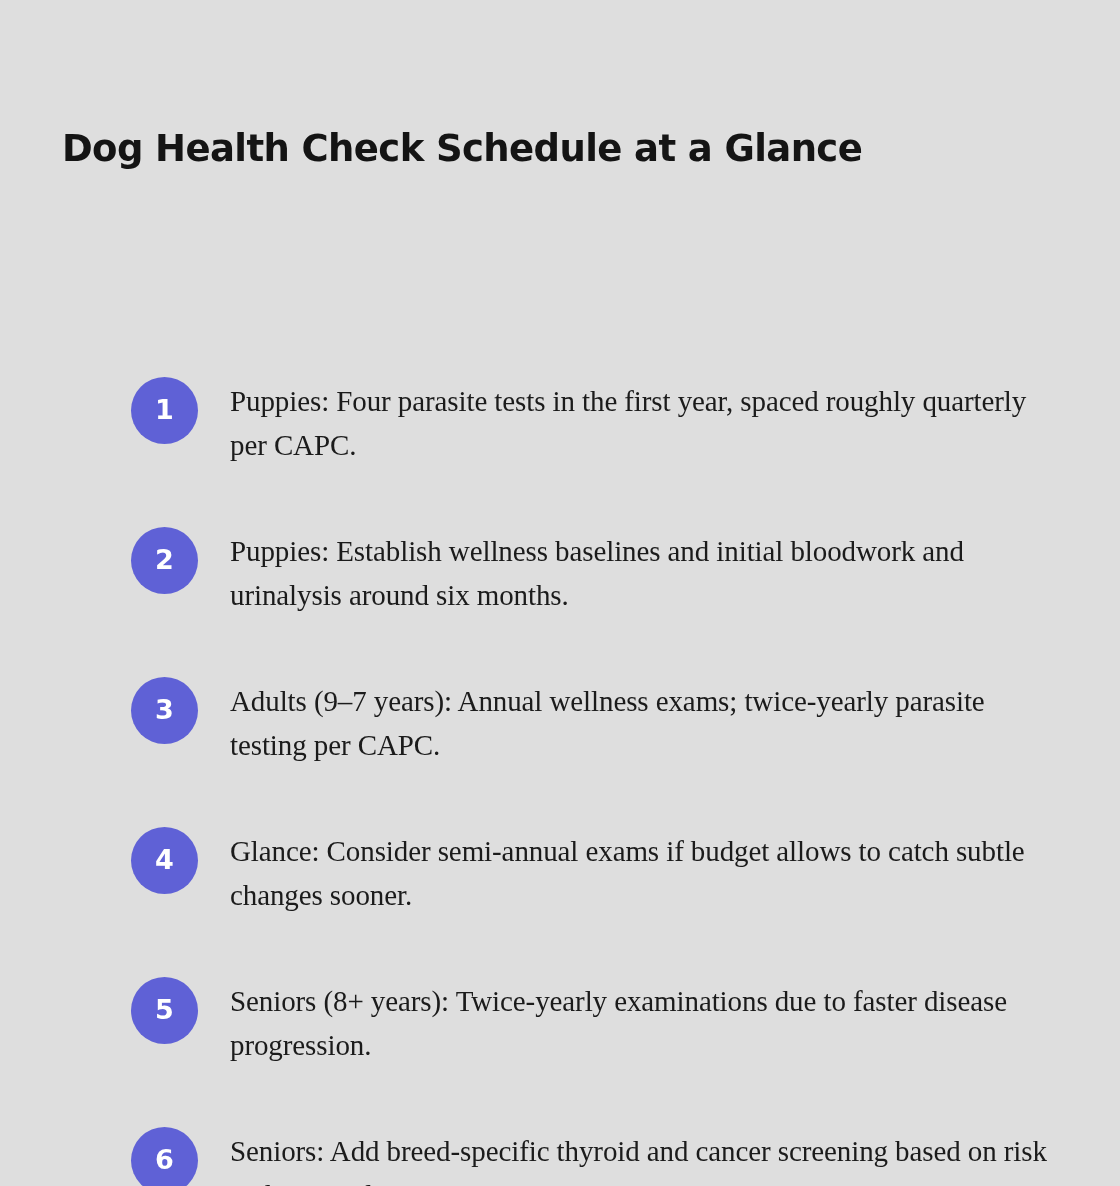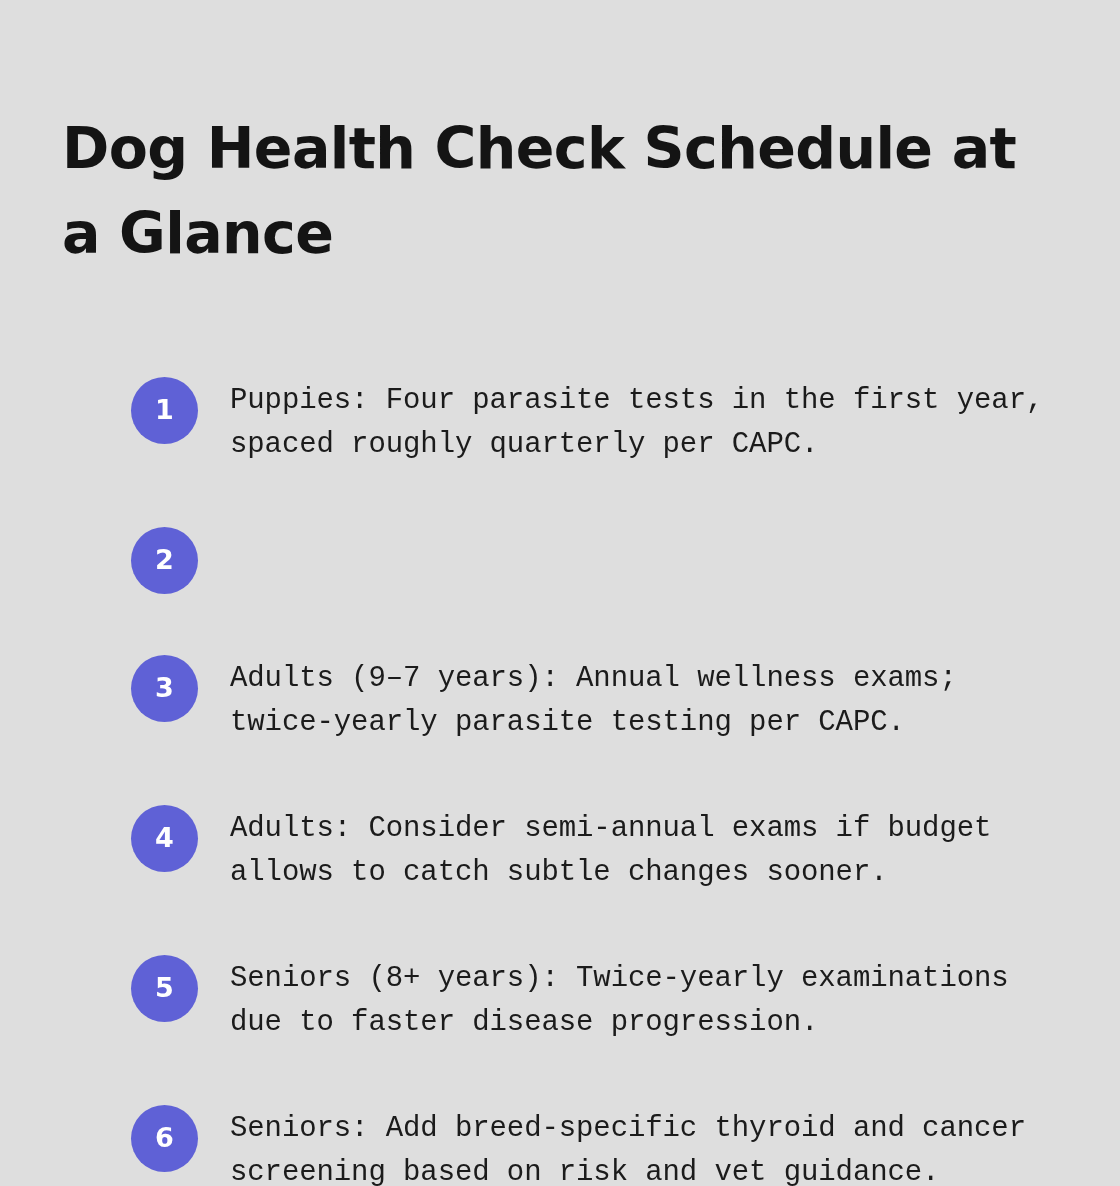--- a/index.html
+++ b/index.html
@@ -29,21 +29,21 @@
   .title-block {
     position: absolute;
     left: 62px;
     top: 106px;
     width: 980px;
   }
 
   .page-title {
     margin: 0;
     font-family: "DejaVu Sans", "Liberation Sans", sans-serif;
-    font-size: 57px;
+    font-size: 37px;
     line-height: 85px;
     font-weight: 700;
     letter-spacing: -0.6px;
     color: #141414;
     max-width: 960px;
   }
 
   
   .steps-list {
     position: absolute;
@@ -86,21 +86,21 @@
 
   .step-badge-number {
     display: block;
     transform: translateY(-1px);
   }
 
   .step-text {
     flex: 1 1 auto;
     margin-left: 32px;
     padding-top: 2px;
-    font-family: Liberation Mono, monospace;
+    font-family: Liberation Serif, serif;
     font-size: 29px;
     line-height: 44px;
     font-weight: 400;
     color: #1b1b1b;
     max-width: 822px;
     letter-spacing: -0.1px;
   }
 </style>
 </head>
 <body>
@@ -117,34 +117,35 @@
       <div class="step-badge">
         <span class="step-badge-number">1</span>
       </div>
       <div class="step-text">Puppies: Four parasite tests in the first year, spaced roughly quarterly per CAPC.</div>
     </li>
 
     <li class="step-item">
       <div class="step-badge">
         <span class="step-badge-number">2</span>
       </div>
+      <div class="step-text">Puppies: Establish wellness baselines and initial bloodwork and urinalysis around six months.</div>
     </li>
 
     <li class="step-item">
       <div class="step-badge">
         <span class="step-badge-number">3</span>
       </div>
       <div class="step-text">Adults (9–7 years): Annual wellness exams; twice-yearly parasite testing per CAPC.</div>
     </li>
 
     <li class="step-item">
       <div class="step-badge">
         <span class="step-badge-number">4</span>
       </div>
-      <div class="step-text">Adults: Consider semi-annual exams if budget allows to catch subtle changes sooner.</div>
+      <div class="step-text">Glance: Consider semi-annual exams if budget allows to catch subtle changes sooner.</div>
     </li>
 
     <li class="step-item">
       <div class="step-badge">
         <span class="step-badge-number">5</span>
       </div>
       <div class="step-text">Seniors (8+ years): Twice-yearly examinations due to faster disease progression.</div>
     </li>
 
     <li class="step-item">

